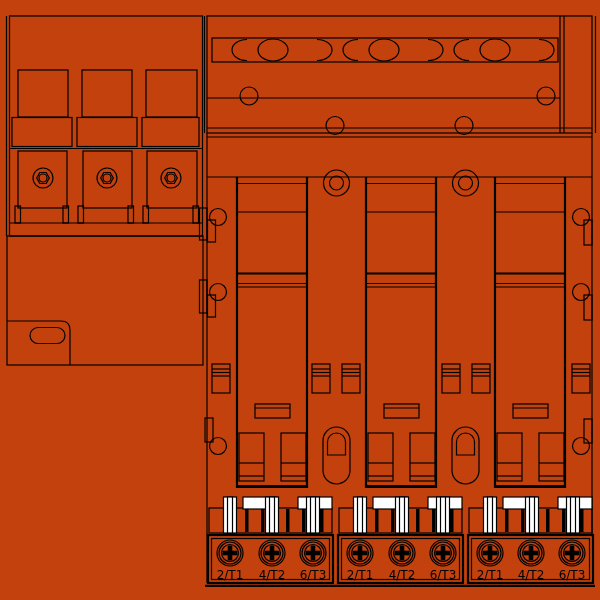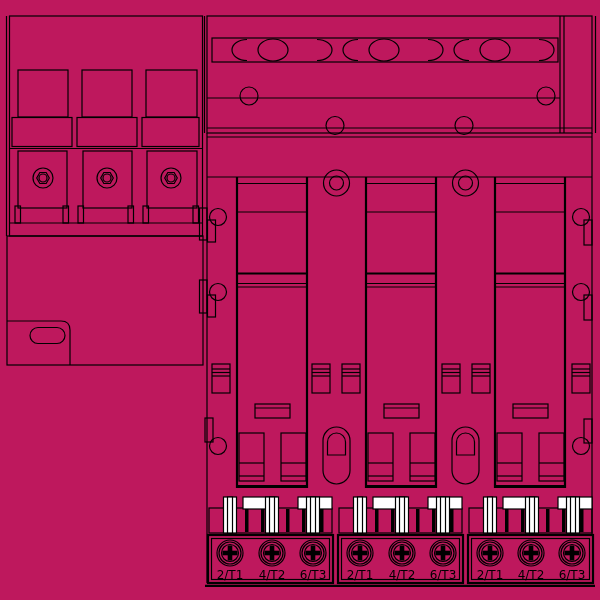--- a/index.html
+++ b/index.html
@@ -1,16 +1,16 @@
 <!DOCTYPE html>
 <html><head>
 <meta charset="utf-8">
 <style>
   html,body{margin:0;padding:0;background:#ffffff;}
-  #canvas{position:relative;width:600px;height:600px;background:#be185d;overflow:hidden;}
+  #canvas{position:relative;width:600px;height:600px;background:#c2410c;overflow:hidden;}
   svg{display:block;}
   .lbl{fill:#000;stroke:none;font-family:"DejaVu Sans",sans-serif;font-size:12px;text-anchor:middle;}
   .bk{fill:#000;stroke:none;}
   .wf{fill:#fff;}
   .w2{stroke-width:2.2;}
   .w3{stroke-width:3;}
 </style>
 </head>
 <body>
 

